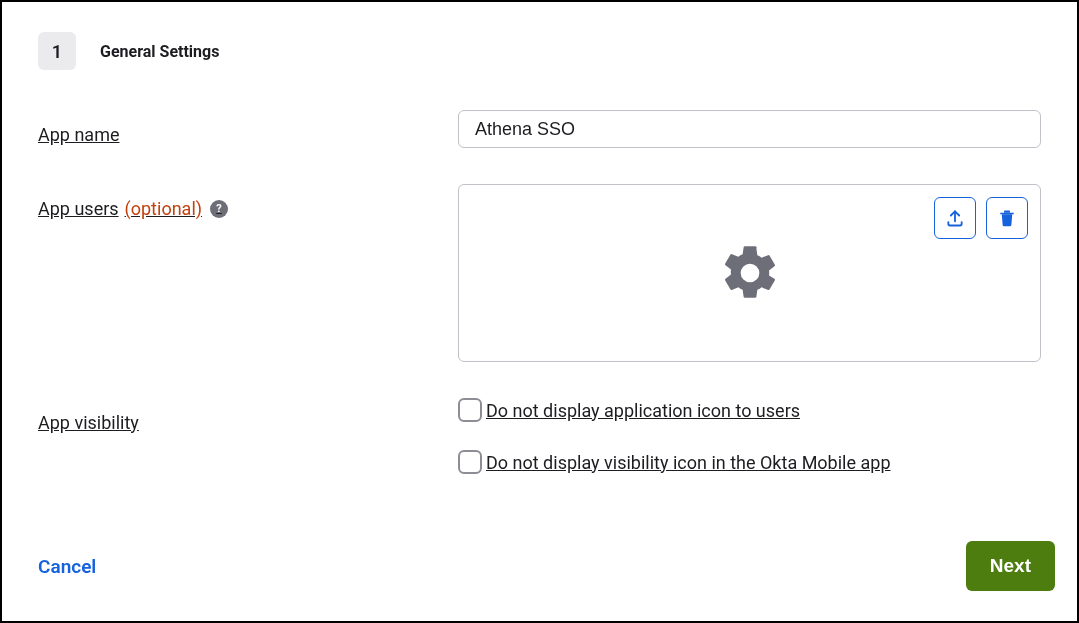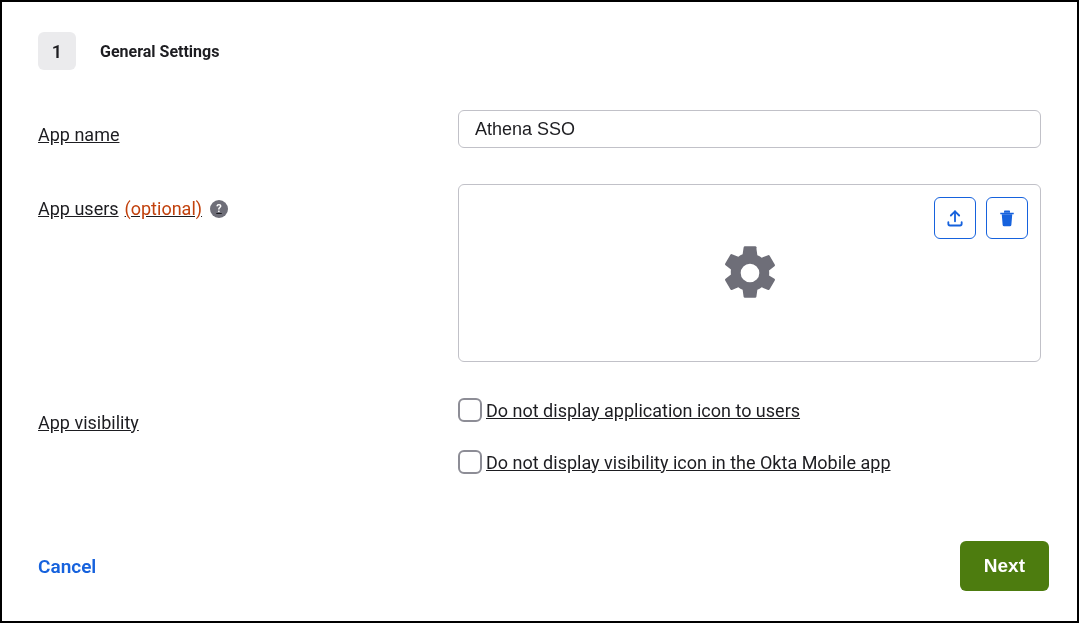--- a/index.html
+++ b/index.html
@@ -142,21 +142,21 @@
       flex-shrink: 0;
     }
     .checkbox-label {
       font-size: 18px;
       color: #1d1d21;
     }
     .footer {
       position: absolute;
       bottom: 30px;
       left: 36px;
-      right: 28px;
+      right: 22px;
       display: flex;
       align-items: center;
       justify-content: space-between;
     }
     .cancel-link {
       color: #1662dd;
       font-size: 19px;
       font-weight: 600;
       text-decoration: none;
       cursor: pointer;

